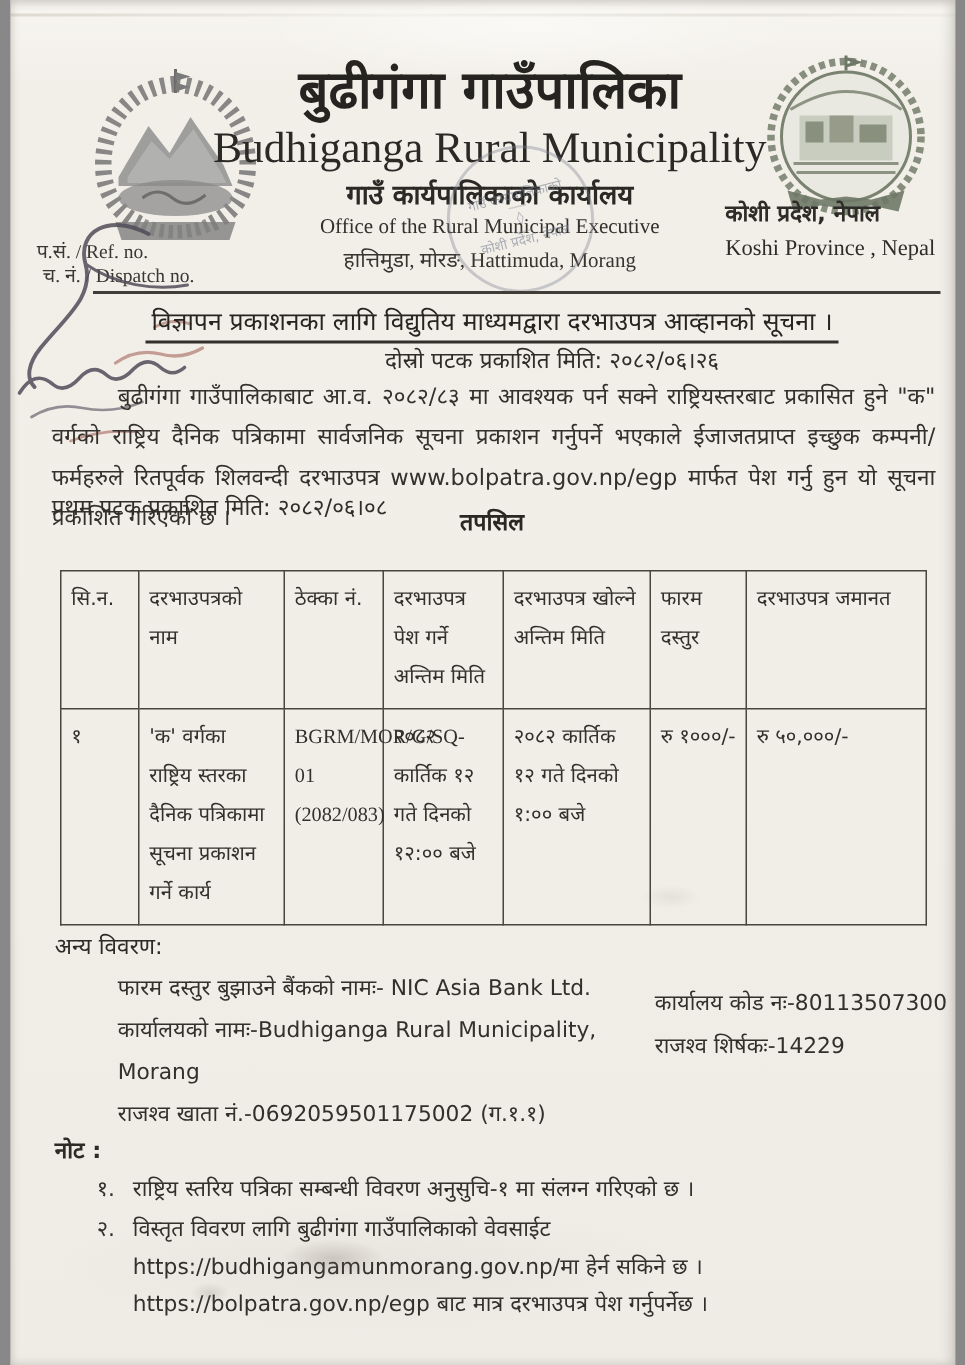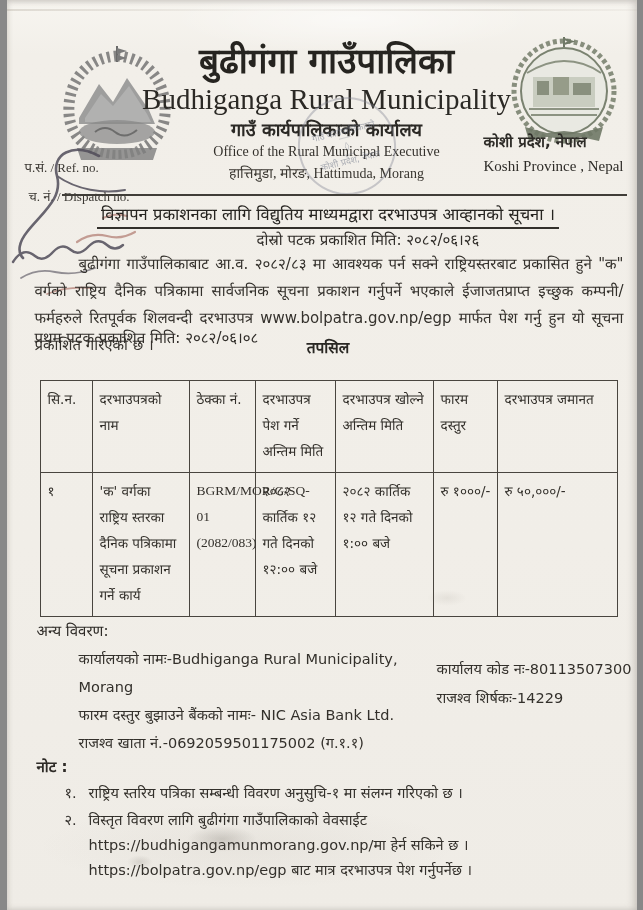--- a/index.html
+++ b/index.html
@@ -132,21 +132,21 @@
     <div class="stamp-inner">◊</div>
     <div>कोशी प्रदेश, नेपाल</div>
   </div>
 
   <div class="abs province">
     <div class="np" style="font-weight:bold">कोशी प्रदेश, नेपाल</div>
     <div class="en">Koshi Province , Nepal</div>
   </div>
 
   <div class="abs refline" style="left:18px;top:158px;">प.सं. / Ref. no.</div>
-  <div class="abs refline" style="left:22px;top:187px;">च. नं. / Dispatch no.</div>
+  <div class="abs refline" style="left:22px;top:174px;">च. नं. / Dispatch no.</div>
 
   <div class="abs hdr-rule"></div>
 
   <svg class="abs" style="left:0px;top:146px;" width="160" height="160" viewBox="0 0 160 160">
     <g fill="none" stroke="#514d5a" stroke-linecap="round" opacity=".85">
       <path d="M92,10 C66,-4 44,8 50,30 C56,52 36,66 20,86 C12,96 10,106 16,112" stroke-width="2.6"></path>
       <path d="M50,30 C70,44 96,48 118,44" stroke-width="2"></path>
       <path d="M6,116 q10,-16 22,-6 q8,7 18,-4 q9,-10 18,-2 q8,7 18,-4 q9,-9 18,-1 q8,7 16,0" stroke-width="2.4"></path>
       <path d="M14,132 q16,-10 34,-6 q20,4 40,-4" stroke-width="1.8" opacity=".7"></path>
     </g>
@@ -195,22 +195,22 @@
       <td>२०८२ कार्तिक १२ गते दिनको १२:०० बजे</td>
       <td>२०८२ कार्तिक १२ गते दिनको १:०० बजे</td>
       <td>रु १०००/-</td>
       <td>रु ५०,०००/-</td>
     </tr>
   </tbody>
     </table>
 
   <div class="abs sec-head np" style="left:30px;top:620px;">अन्य विवरण:</div>
   <div class="abs" style="left:72px;top:645px;width:360px;">
+    <div class="detail-line np">फारम दस्तुर बुझाउने बैंकको नामः- NIC Asia Bank Ltd.</div>
     <div class="detail-line np">कार्यालयको नामः-Budhiganga Rural Municipality, Morang</div>
-    <div class="detail-line np">फारम दस्तुर बुझाउने बैंकको नामः- NIC Asia Bank Ltd.</div>
     <div class="detail-line np">राजश्व खाता नं.-0692059501175002 (ग.१.१)</div>
   </div>
   <div class="abs other-right np">
     <div>कार्यालय कोड नः-80113507300</div>
     <div>राजश्व शिर्षकः-14229</div>
   </div>
 
   <div class="abs sec-head np" style="left:30px;top:756px;font-weight:bold;">नोट :</div>
   <div class="abs" style="left:58px;top:781px;width:560px;">
     <div class="note-item">

